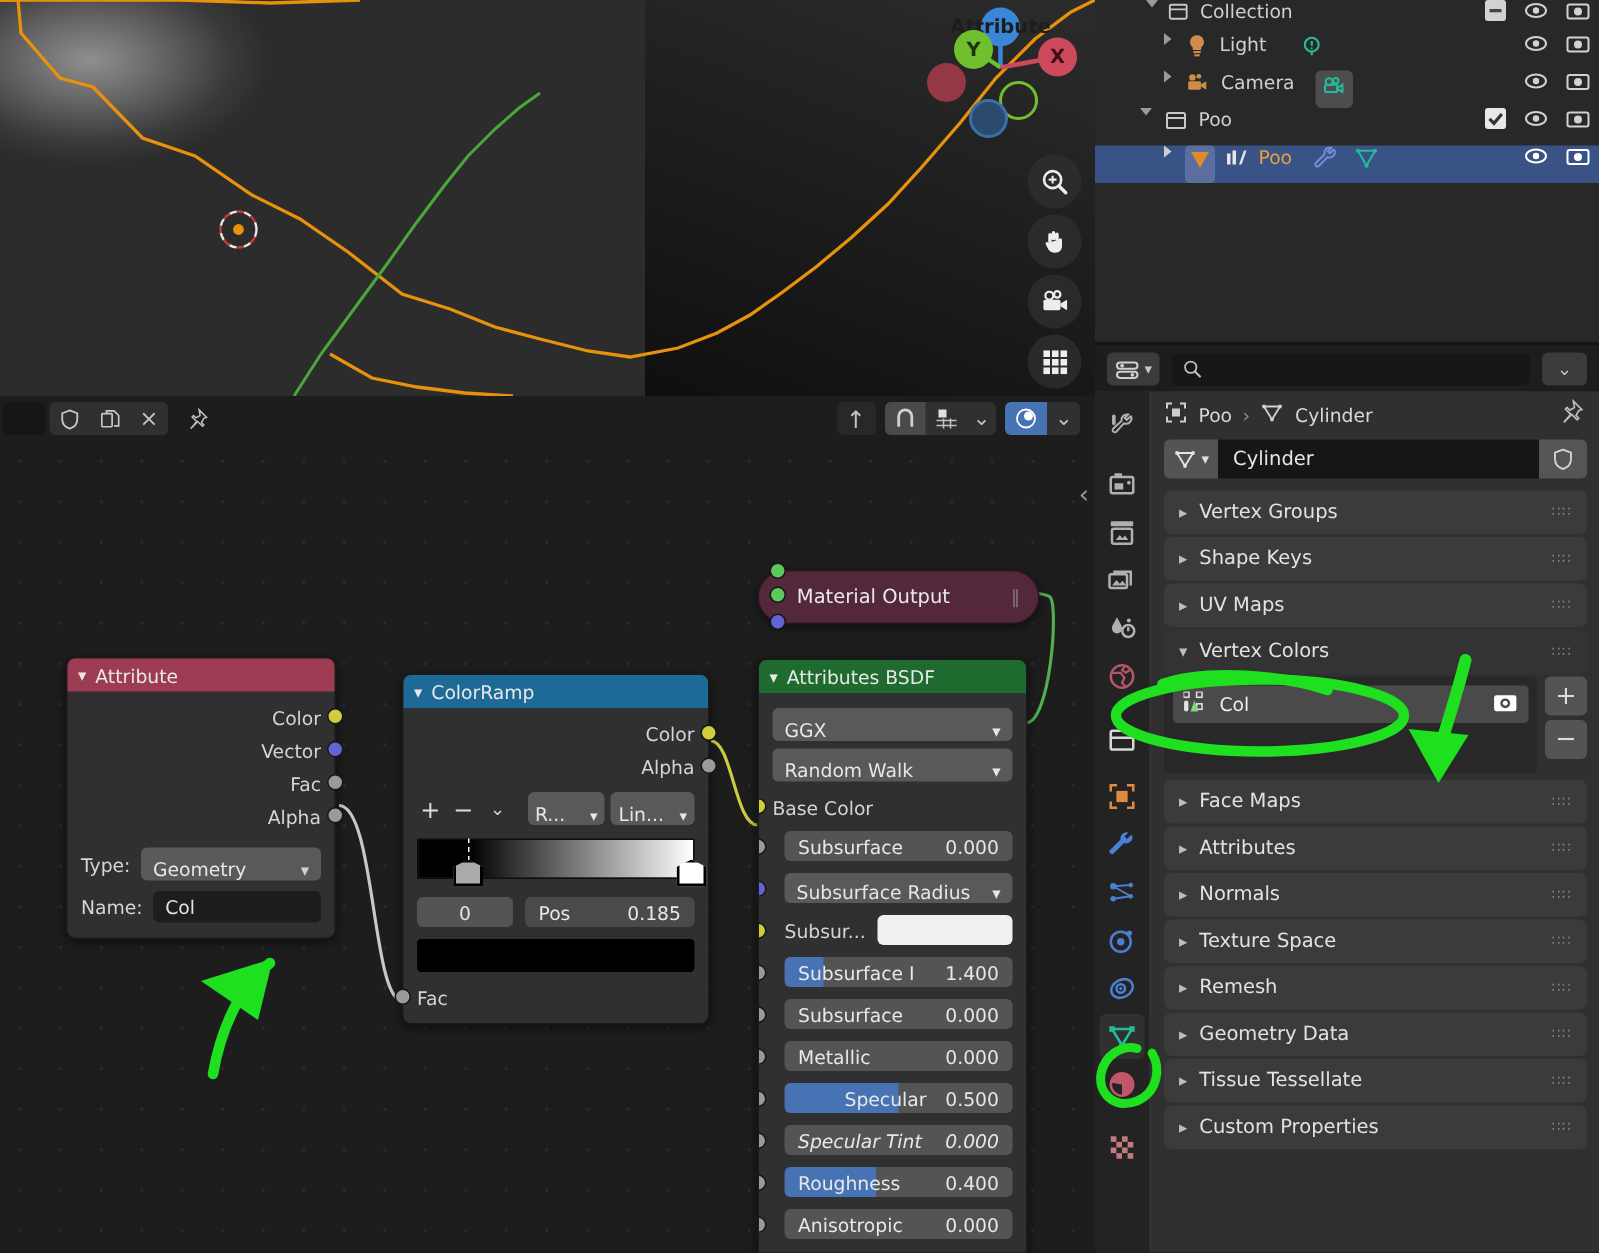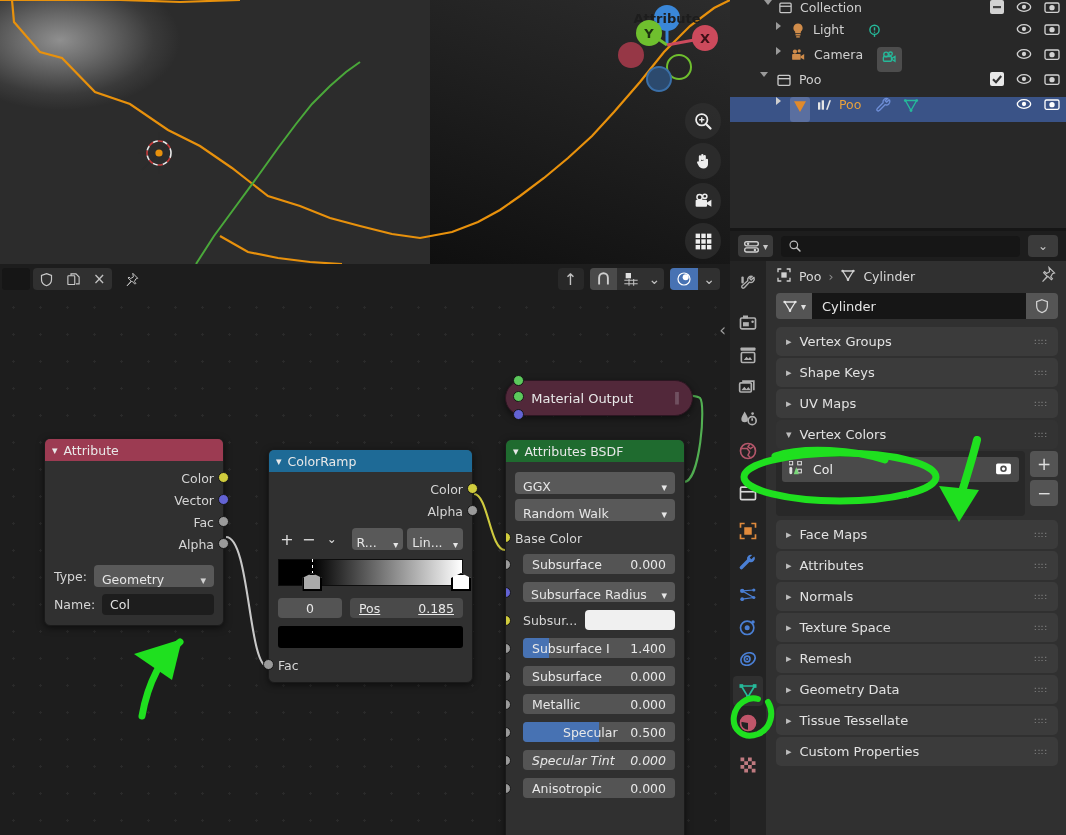--- a/index.html
+++ b/index.html
@@ -382,21 +382,21 @@
             <div style="position:absolute; left:calc(18.5% - 10px); top:14px; width:20px; height:18px;
                         background:#aaa; border:2px solid #000; clip-path:polygon(50% 0,100% 28%,100% 100%,0 100%,0 28%);"></div>
             <div style="position:absolute; left:calc(100% - 12px); top:14px; width:20px; height:18px;
                         background:#fff; border:2px solid #000; clip-path:polygon(50% 0,100% 28%,100% 100%,0 100%,0 28%);"></div>
           </div>
 
           <div style="display:flex; gap:8px; padding:10px 9px 0 9px;">
             <div class="numfield" style="width:64px; justify-content:center; background:#545454;">
               <span>0</span>
             </div>
-            <div class="numfield" style="flex:1; background:#4a4a4a;text-decoration:underline;">
+            <div class="numfield" style="flex:1; background:#4a4a4a;">
               <span>Pos</span>
               <span>0.185</span>
             </div>
           </div>
 
           <div style="margin:8px 9px 4px 9px; height:22px; background:#000; border-radius:3px;"></div>
 
           <div class="prow" style="margin-top:4px;">
             <span class="sock l" style="background:#9a9a9a;"></span>
             <span style="font-size:12.5px;color:#d5d5d5;">Fac</span>
@@ -486,20 +486,28 @@
           </div>
 
           <div class="prow" style="height:28px;font-style:italic;">
             <span class="sock l" style="background:#9a9a9a; top:9px;"></span>
             <div class="numfield" style="flex:1;margin-left:8px;">
               <span>Specular Tint</span>
               <span>0.000</span>
             </div>
           </div>
 
+          <div class="prow" style="height:28px;">
+            <span class="sock l" style="background:#9a9a9a; top:9px;"></span>
+            <div class="numfield" style="flex:1;margin-left:8px;">
+              <div class="numfill" style="width:40%;"></div>
+              <span>Roughness</span>
+              <span>0.400</span>
+            </div>
+          </div>
 
           <div class="prow" style="height:28px;">
             <span class="sock l" style="background:#9a9a9a; top:9px;"></span>
             <div class="numfield" style="flex:1;margin-left:8px;">
               <span>Anisotropic</span>
               <span>0.000</span>
             </div>
           </div>
         </div>
       </div>

